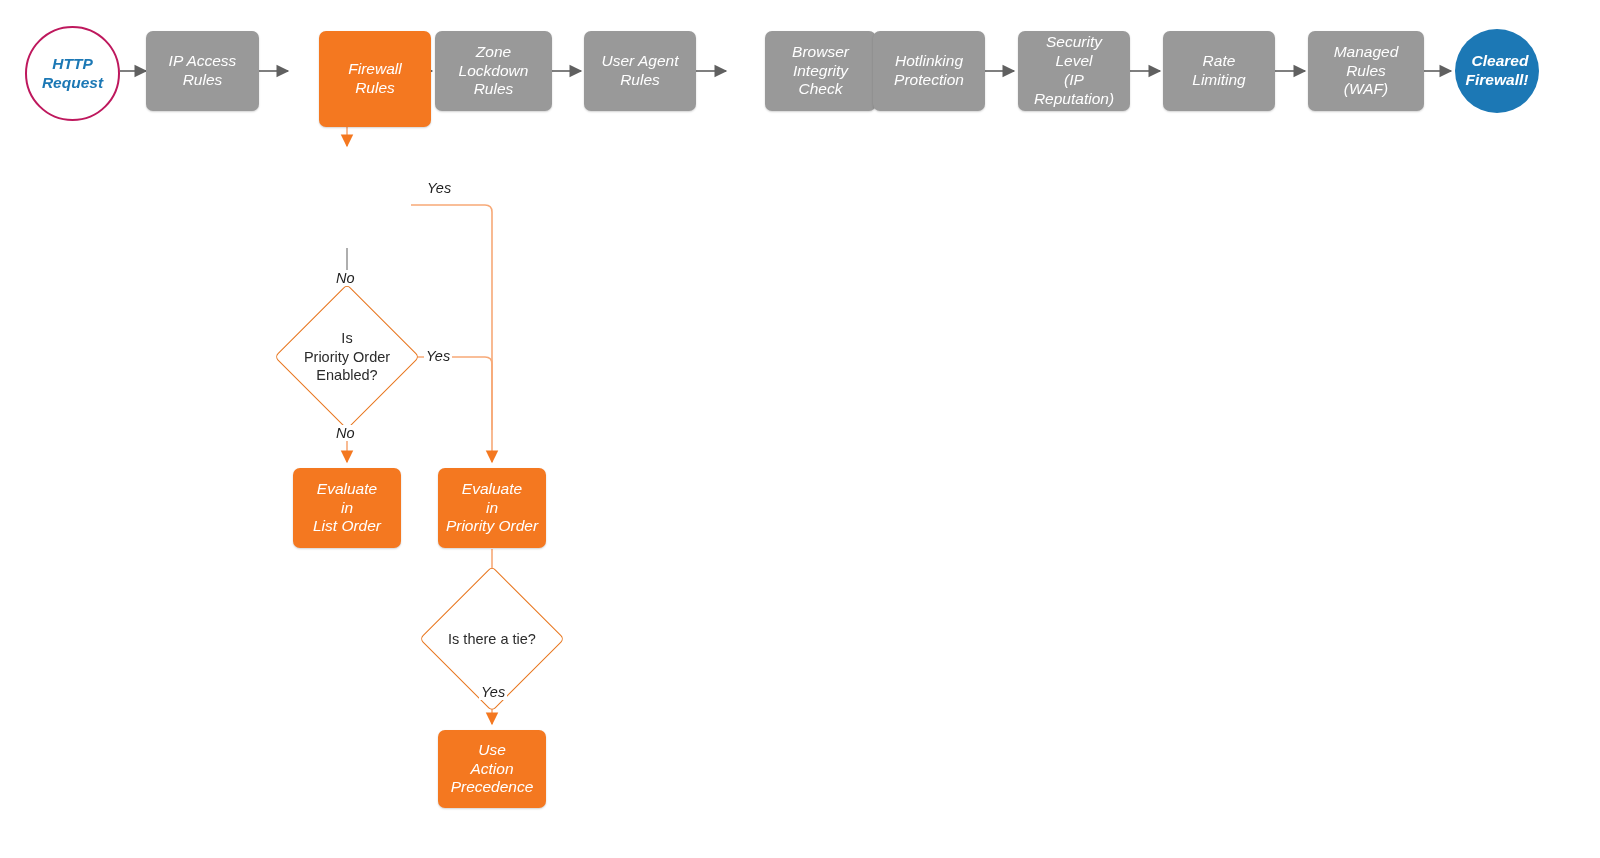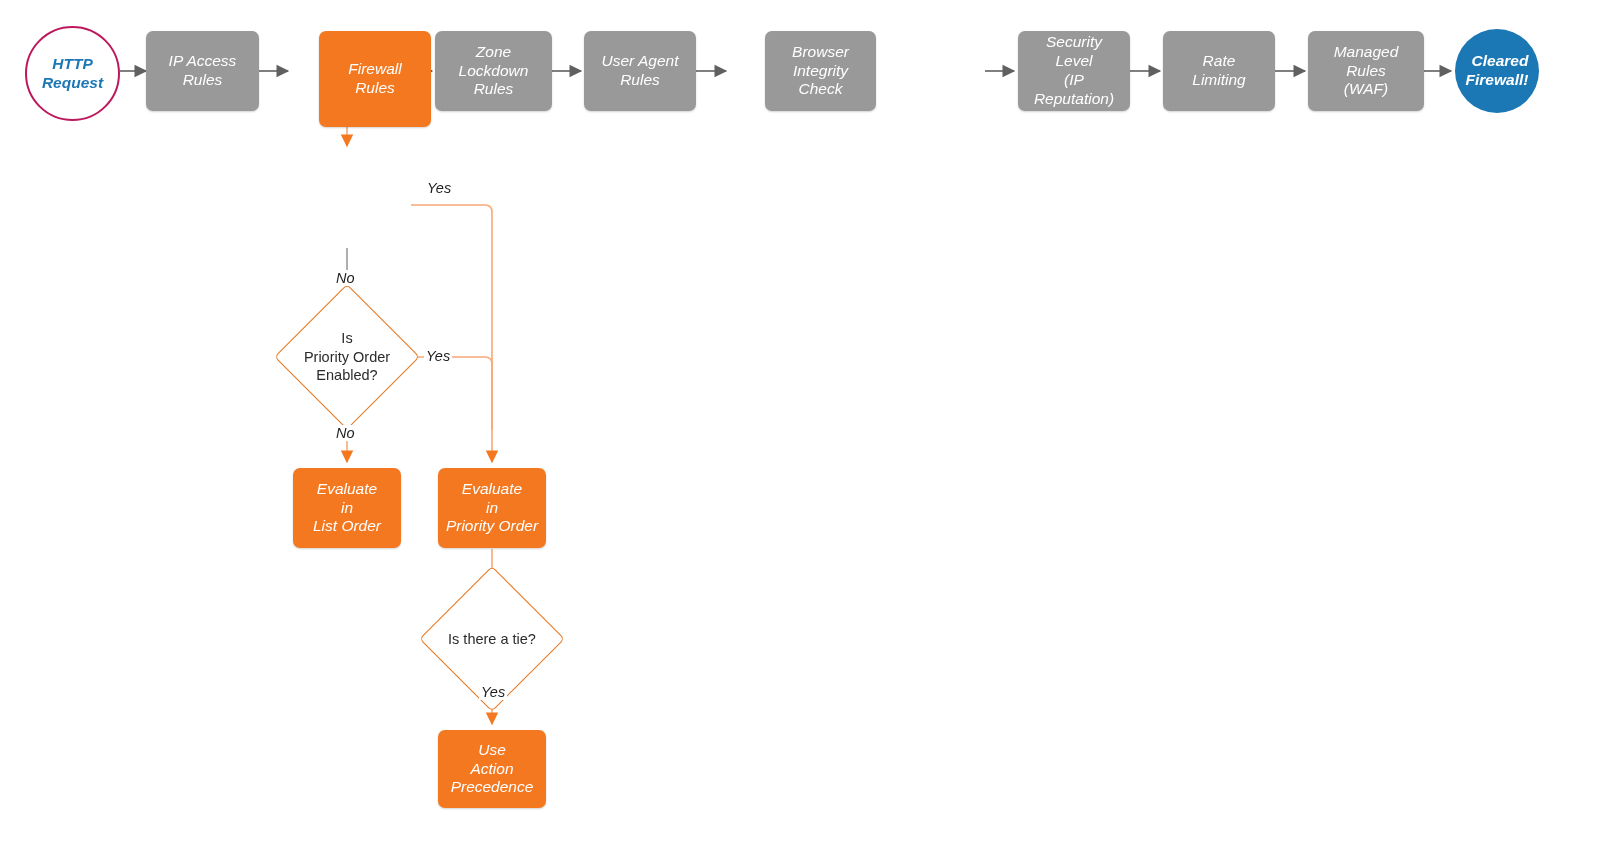--- a/index.html
+++ b/index.html
@@ -165,20 +165,23 @@
   </div>
 
   <div class="node box grey" style="left:584px; top:31px; width:112px; height:80px;">
     <span>User Agent<br>Rules</span>
   </div>
 
   <div class="node box grey" style="left:765px; top:31px; width:111px; height:80px;">
     <span>Browser<br>Integrity<br>Check</span>
   </div>
 
+  <div class="node box grey" style="left:873px; top:31px; width:112px; height:80px;">
+    <span>Hotlinking<br>Protection</span>
+  </div>
 
   <div class="node box grey" style="left:1018px; top:31px; width:112px; height:80px;">
     <span>Security<br>Level<br>(IP Reputation)</span>
   </div>
 
   <div class="node box grey" style="left:1163px; top:31px; width:112px; height:80px;">
     <span>Rate<br>Limiting</span>
   </div>
 
   <div class="node box grey" style="left:1308px; top:31px; width:116px; height:80px;">

